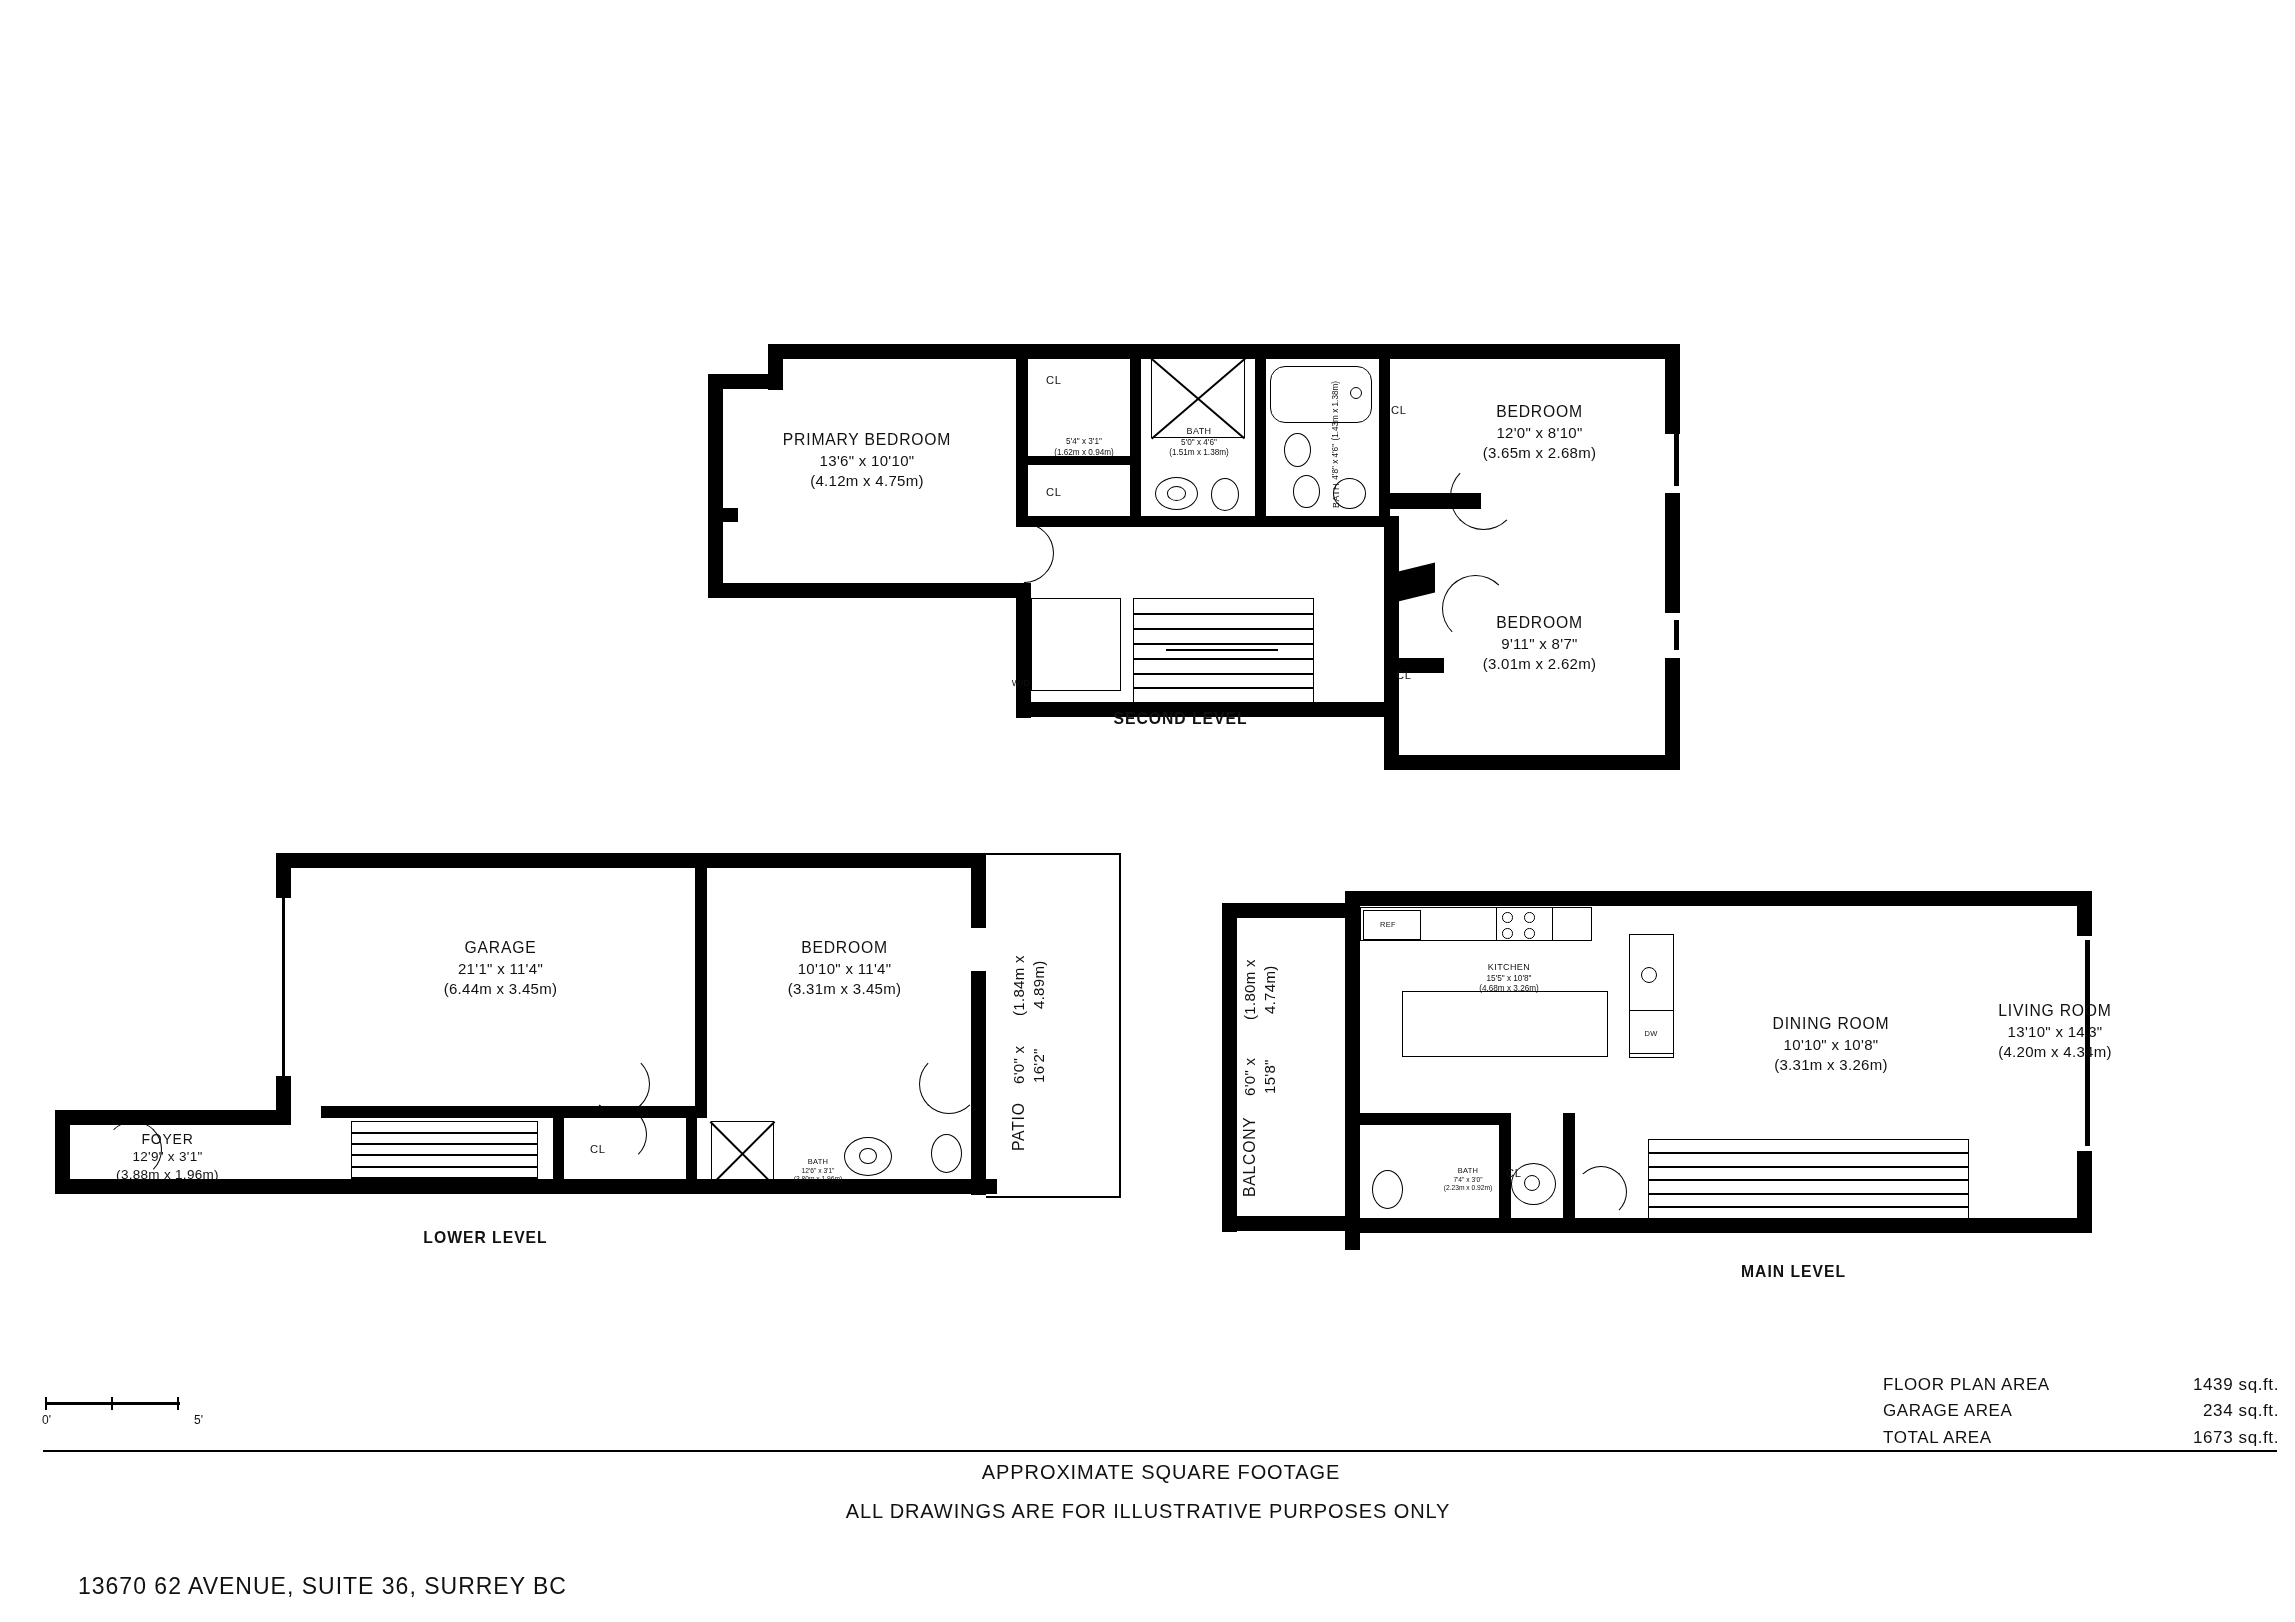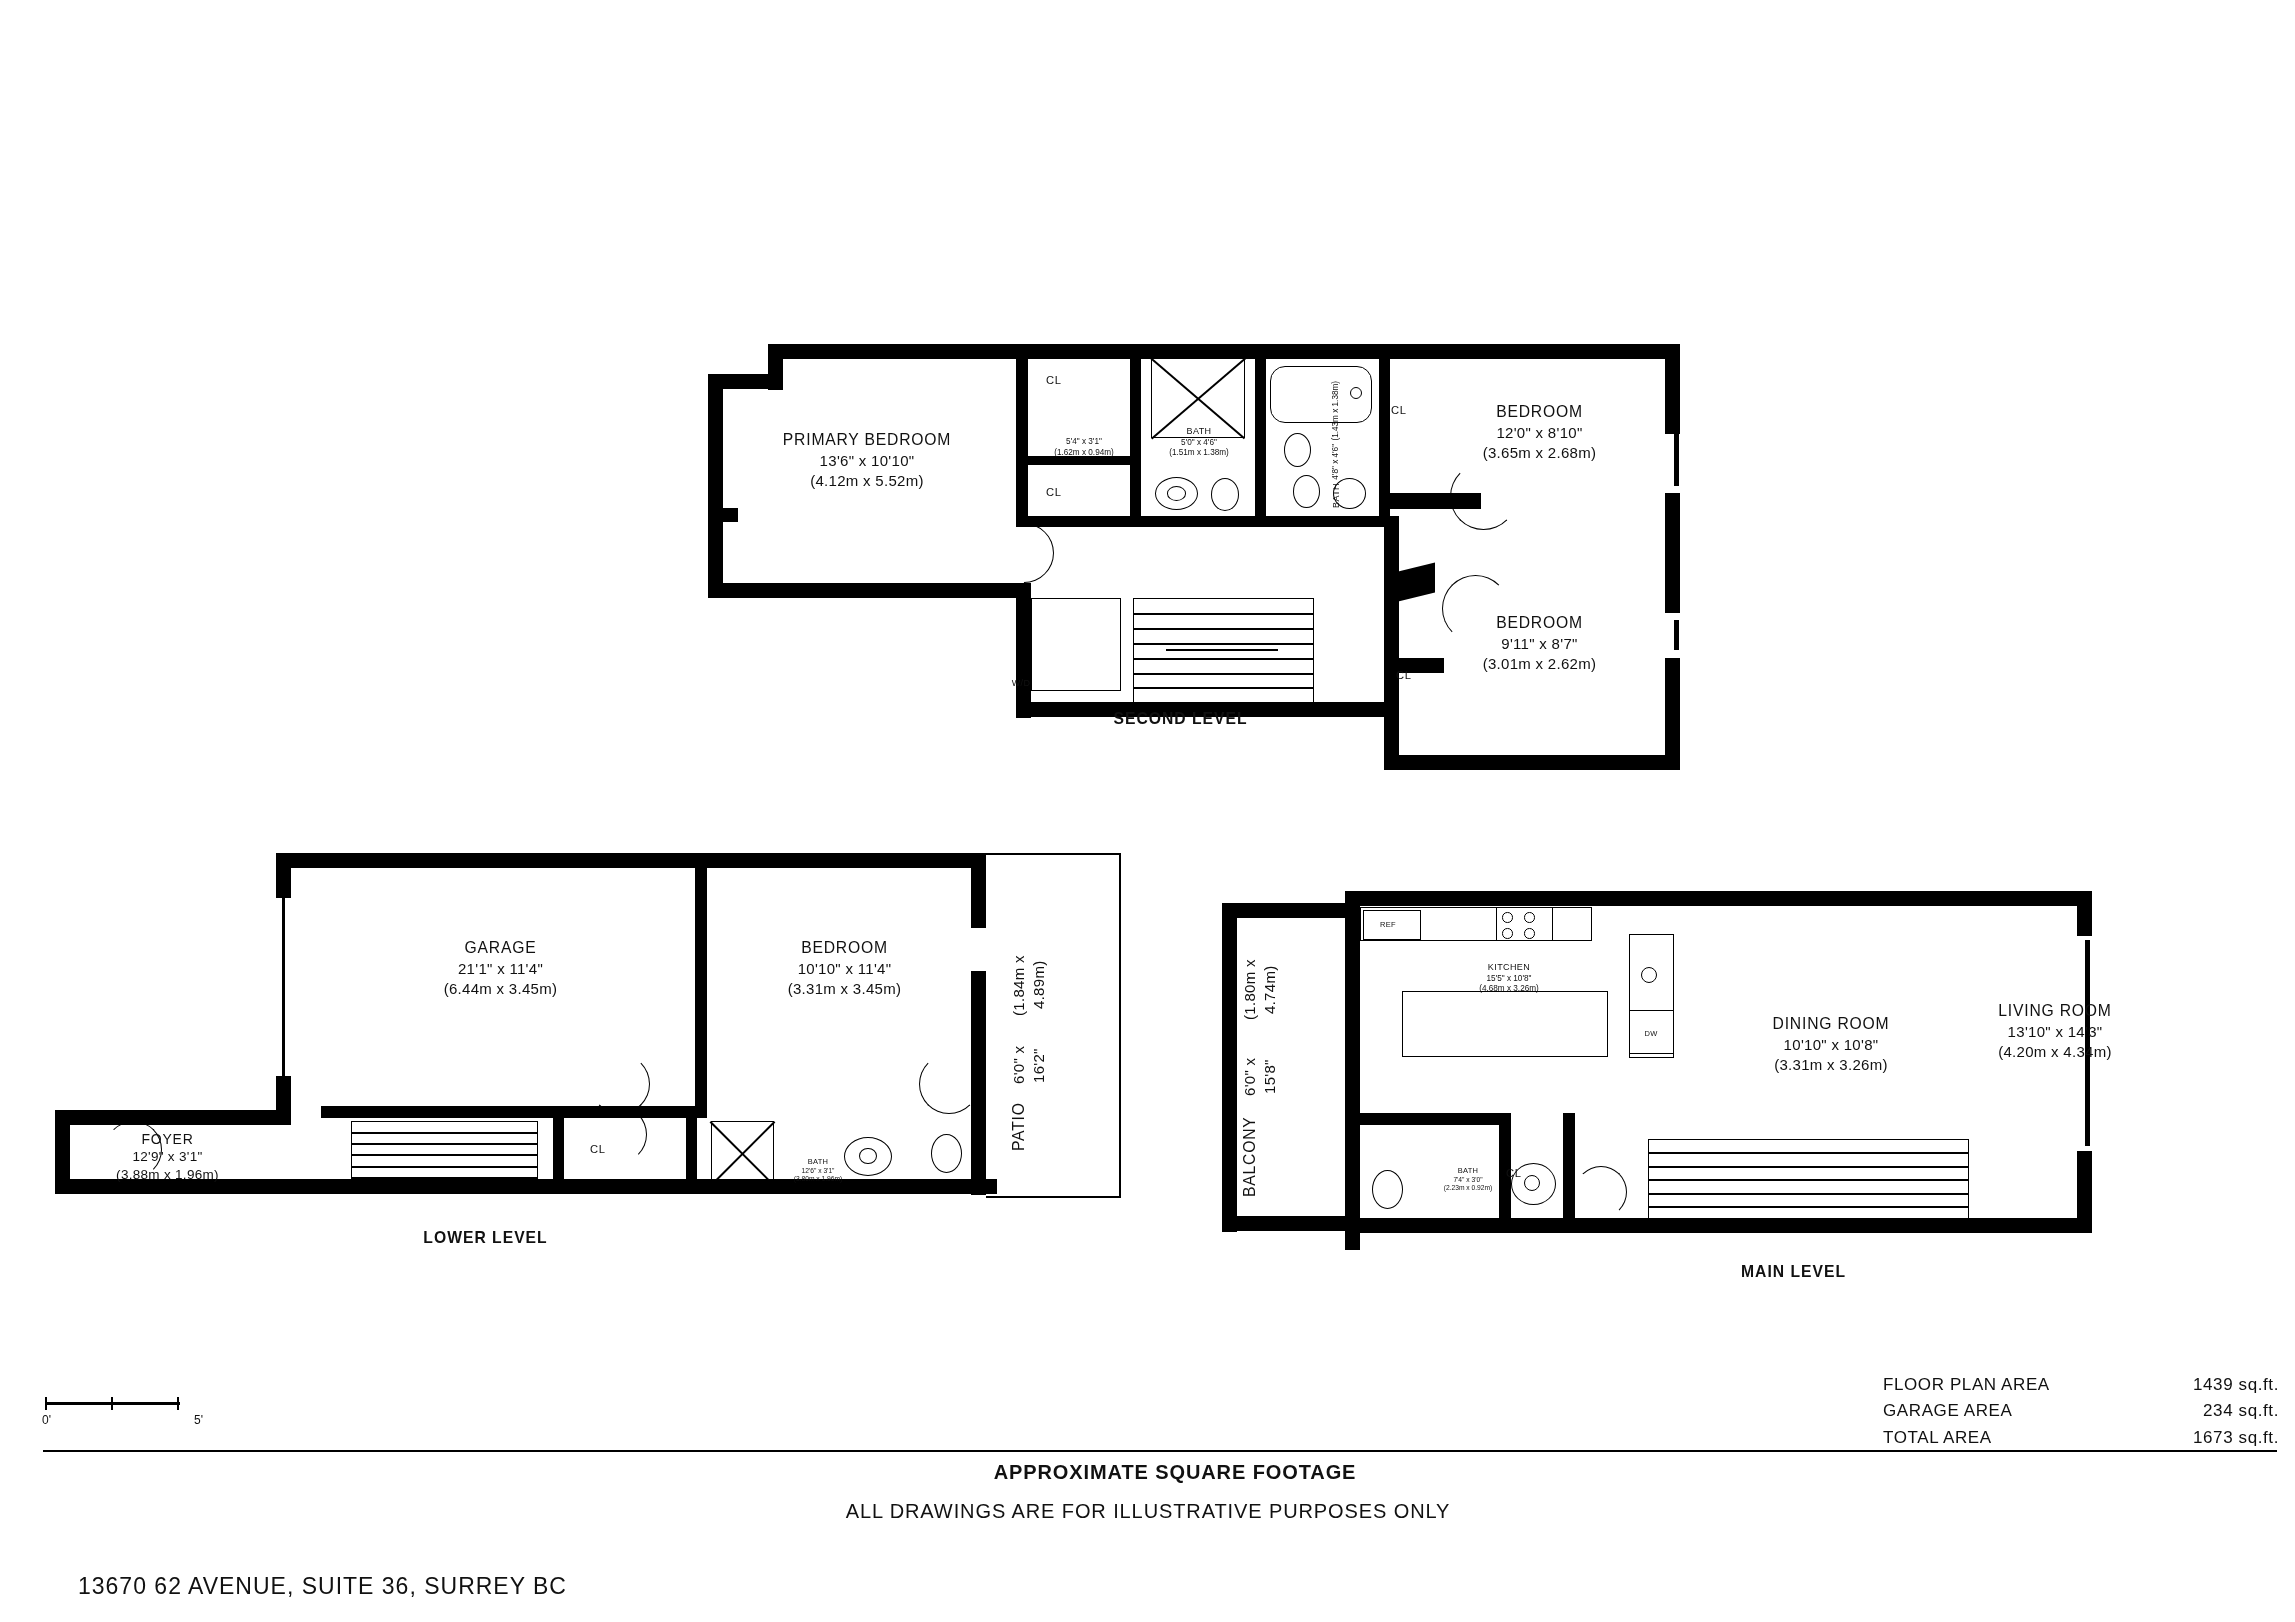--- a/index.html
+++ b/index.html
@@ -105,21 +105,21 @@
     <div class="small-name">W/D</div>
   </div>
 
   <div class="door-arc" style="left:994px; top:523px; width:60px; height:60px; border-color:transparent; border-top-color:#000; border-right-color:#000; transform:rotate(45deg);"></div>
   <div class="door-arc" style="left:1450px; top:463px; width:67px; height:67px; border-color:transparent; border-bottom-color:#000; border-left-color:#000;"></div>
   <div class="door-arc" style="left:1442px; top:575px; width:67px; height:67px; border-color:transparent; border-top-color:#000; border-left-color:#000;"></div>
 
   <div class="room-label" style="left:725px; top:430px; width:284px;">
     <div class="room-name">PRIMARY BEDROOM</div>
     <div class="room-dim">13'6" x 10'10"</div>
-    <div class="room-dim">(4.12m x 5.52m)</div>
+    <div class="room-dim">(4.12m x 4.75m)</div>
   </div>
 
   <div class="room-label" style="left:1420px; top:402px; width:239px;">
     <div class="room-name">BEDROOM</div>
     <div class="room-dim">12'0" x 8'10"</div>
     <div class="room-dim">(3.65m x 2.68m)</div>
   </div>
 
   <div class="room-label" style="left:1420px; top:613px; width:239px;">
     <div class="room-name">BEDROOM</div>
@@ -323,17 +323,17 @@
   <div style="position:absolute; left:0; top:16.4px; width:135px; height:2.2px; background:#000;"></div>
   <div style="position:absolute; left:0; top:10.5px; width:2.2px; height:13.5px; background:#000;"></div>
   <div style="position:absolute; left:66px; top:10.5px; width:2.2px; height:13.5px; background:#000;"></div>
   <div style="position:absolute; left:132px; top:10.5px; width:2.2px; height:13.5px; background:#000;"></div>
   <div style="position:absolute; left:-3px; top:27px; font-size:12px;">0'</div>
   <div style="position:absolute; left:149px; top:27px; font-size:12px;">5'</div>
 </div>
 
 <div class="hr" style="left:43px; top:1450px; width:2234px;"></div>
 
-<div class="footer-line" style="left:652px; top:1461px; width:1046px;font-weight:bold;">APPROXIMATE SQUARE FOOTAGE</div>
+<div class="footer-line" style="left:638px; top:1461px; width:1046px;">APPROXIMATE SQUARE FOOTAGE</div>
 <div class="footer-line" style="left:625px; top:1500px; width:1046px;">ALL DRAWINGS ARE FOR ILLUSTRATIVE PURPOSES ONLY</div>
 
 <div class="address" style="left:78px; top:1573px;">13670 62 AVENUE, SUITE 36, SURREY BC</div>
 
 
 </body></html>

